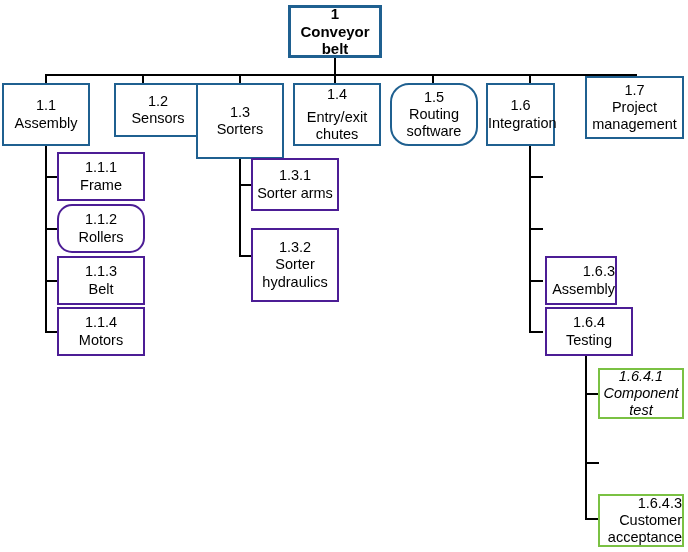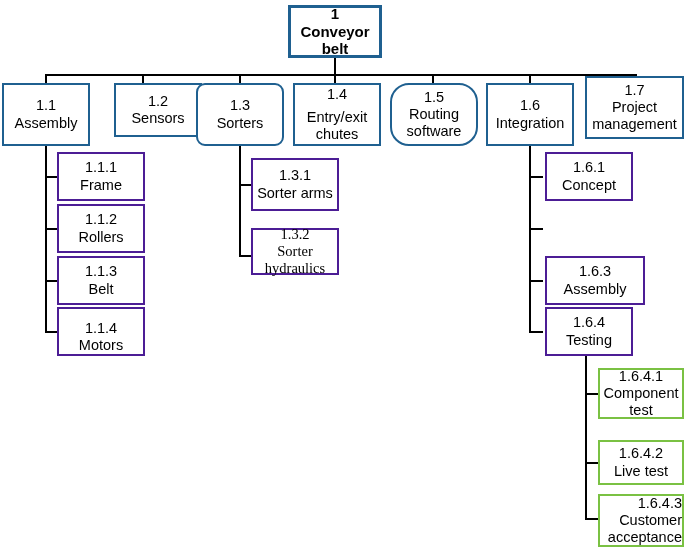--- a/index.html
+++ b/index.html
@@ -106,99 +106,91 @@
   <div class="node level-1" style="left:2px; top:83px; width:88px; height:63px;">
     <span class="code">1.1</span>
     <span class="label">Assembly</span>
   </div>
 
   <div class="node level-1" style="left:114px; top:83px; width:88px; height:54px;">
     <span class="code">1.2</span>
     <span class="label">Sensors</span>
   </div>
 
-  <div class="node level-1" style="left:196px; top:83px; width:88px; height:63px;border-radius:9px;">
+  <div class="node level-1" style="left:196px; top:83px; width:88px; height:76px;">
     <span class="code">1.3</span>
     <span class="label">Sorters</span>
   </div>
 
   <div class="node level-1" style="left:293px; top:83px; width:88px; height:63px;gap:6px;">
     <span class="code">1.4</span>
     <span class="label">Entry/exit chutes</span>
   </div>
 
   <div class="node level-1" style="left:390px; top:83px; width:88px; height:63px;border-radius:19px;">
     <span class="code">1.5</span>
     <span class="label">Routing software</span>
   </div>
 
-  <div class="node level-1" style="left:486px; top:83px; width:88px; height:63px;">
+  <div class="node level-1" style="left:486px; top:83px; width:69px; height:63px;">
     <span class="code">1.6</span>
     <span class="label">Integration</span>
   </div>
 
   <div class="node level-1" style="left:585px; top:76px; width:99px; height:63px;">
     <span class="code">1.7</span>
     <span class="label">Project management</span>
   </div>
 
   <div class="node level-2" style="left:57px; top:152px; width:88px; height:49px;">
     <span class="code">1.1.1</span>
     <span class="label">Frame</span>
   </div>
 
-  <div class="node level-2" style="left:57px; top:204px; width:88px; height:49px;">
+  <div class="node level-2" style="left:57px; top:204px; width:88px; height:49px;border-radius:15px;">
     <span class="code">1.1.2</span>
     <span class="label">Rollers</span>
   </div>
 
   <div class="node level-2" style="left:57px; top:256px; width:88px; height:49px;">
     <span class="code">1.1.3</span>
     <span class="label">Belt</span>
   </div>
 
-  <div class="node level-2" style="left:57px; top:307px; width:88px; height:49px;justify-content:flex-end;">
+  <div class="node level-2" style="left:57px; top:307px; width:88px; height:49px;">
     <span class="code">1.1.4</span>
     <span class="label">Motors</span>
   </div>
 
   <div class="node level-2" style="left:251px; top:158px; width:88px; height:53px;">
     <span class="code">1.3.1</span>
     <span class="label">Sorter arms</span>
   </div>
 
-  <div class="node level-2" style="left:251px; top:228px; width:88px; height:47px;font-family:Liberation Serif, serif;">
+  <div class="node level-2" style="left:251px; top:228px; width:88px; height:74px;">
     <span class="code">1.3.2</span>
     <span class="label">Sorter hydraulics</span>
   </div>
 
-  <div class="node level-2" style="left:545px; top:152px; width:88px; height:49px;">
-    <span class="code">1.6.1</span>
-    <span class="label">Concept</span>
-  </div>
 
 
-  <div class="node level-2" style="left:545px; top:256px; width:100px; height:49px;">
+  <div class="node level-2" style="left:545px; top:256px; width:72px; height:49px;text-align:right;">
     <span class="code">1.6.3</span>
     <span class="label">Assembly</span>
   </div>
 
   <div class="node level-2" style="left:545px; top:307px; width:88px; height:49px;">
     <span class="code">1.6.4</span>
     <span class="label">Testing</span>
   </div>
 
-  <div class="node level-3" style="left:598px; top:368px; width:86px; height:51px;">
+  <div class="node level-3" style="left:598px; top:368px; width:86px; height:51px;font-style:italic;">
     <span class="code">1.6.4.1</span>
     <span class="label">Component test</span>
   </div>
 
-  <div class="node level-3" style="left:598px; top:440px; width:86px; height:45px;">
-    <span class="code">1.6.4.2</span>
-    <span class="label">Live test</span>
-  </div>
 
   <div class="node level-3" style="left:598px; top:494px; width:86px; height:53px;text-align:right;">
     <span class="code">1.6.4.3</span>
     <span class="label">Customer acceptance</span>
   </div>
 
 </div>
 
 </body></html>

